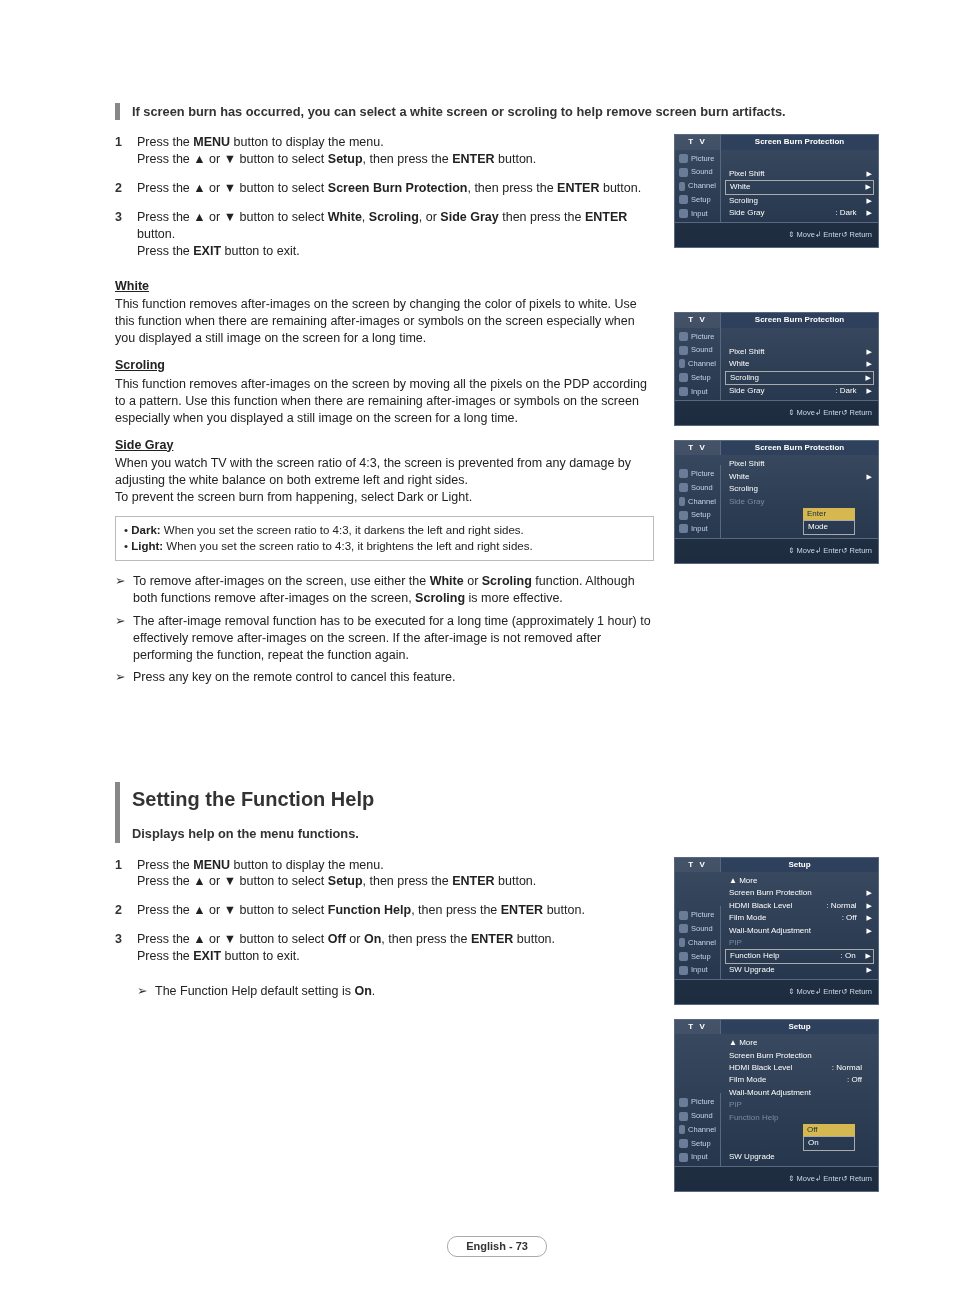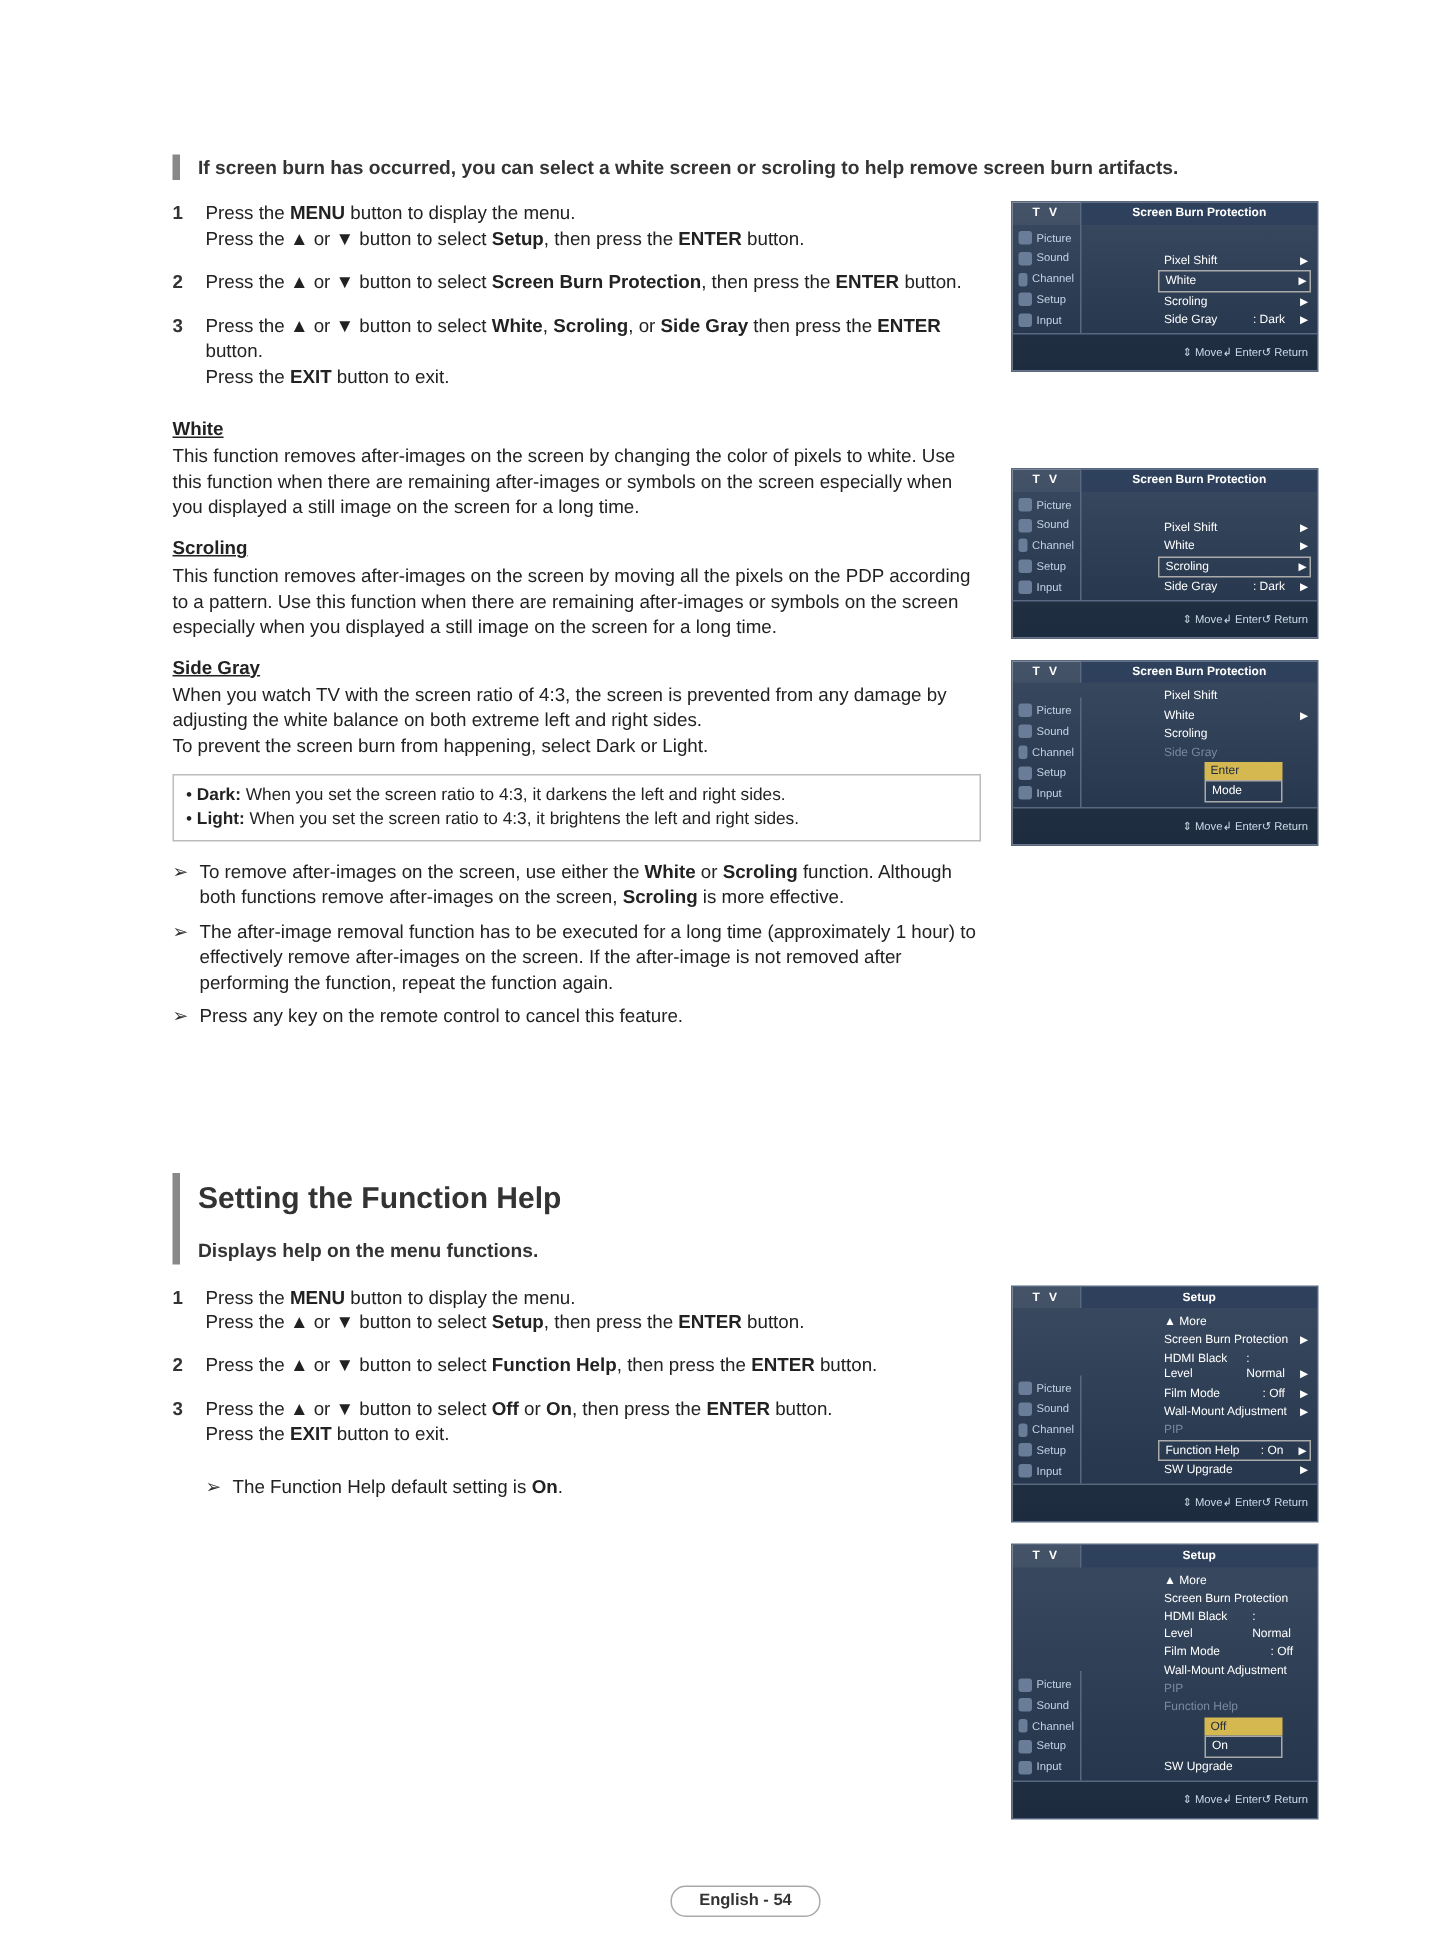--- a/index.html
+++ b/index.html
@@ -111,21 +111,20 @@
   .osd-main {
     flex: 1;
     padding: 3px 4px;
     position: relative;
   }
   .osd-row {
     display: flex;
     justify-content: space-between;
     padding: 1px 2px 1px 4px;
     align-items: center;
-    margin-left: 47px;
   }
   .osd-row.boxed {
     border: 1px solid #aaa;
   }
   .osd-row.dim { color: #7a8aa0; }
   .osd-row .arr::after { content: '▶'; font-size: 7px; }
   .osd-row .val { padding-right: 10px; position:relative; }
   .osd-sub {
     margin-left: 78px;
     width: 52px;
@@ -470,14 +469,14 @@
     <div class="osd-foot">
       <span class="mv">Move</span>
       <span class="en">Enter</span>
       <span class="rt">Return</span>
     </div>
       </div>
   </div>
 </div>
 
 <div class="page-foot">
-  <span>English - 54</span>
+  <span>English - 73</span>
 </div>
 
 </body></html>

